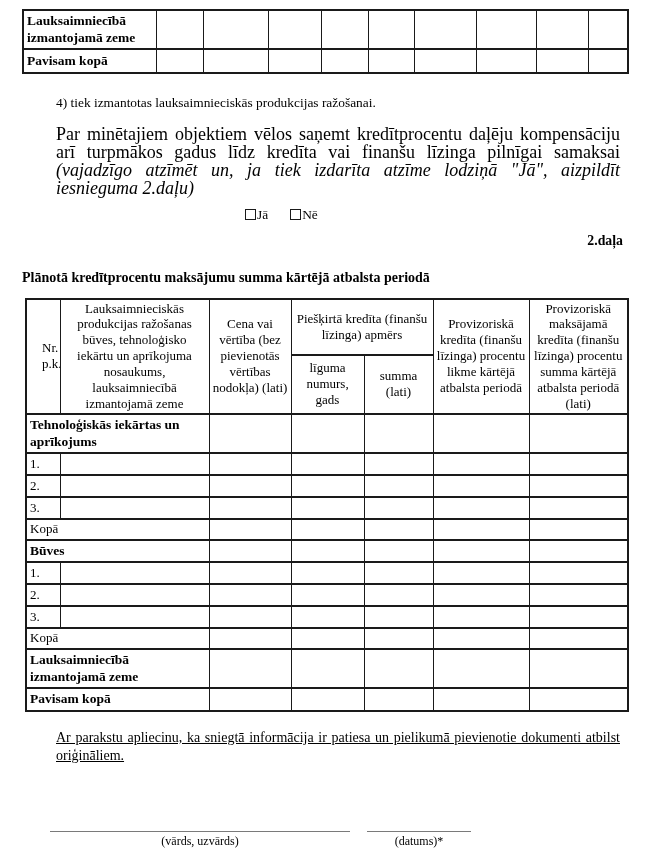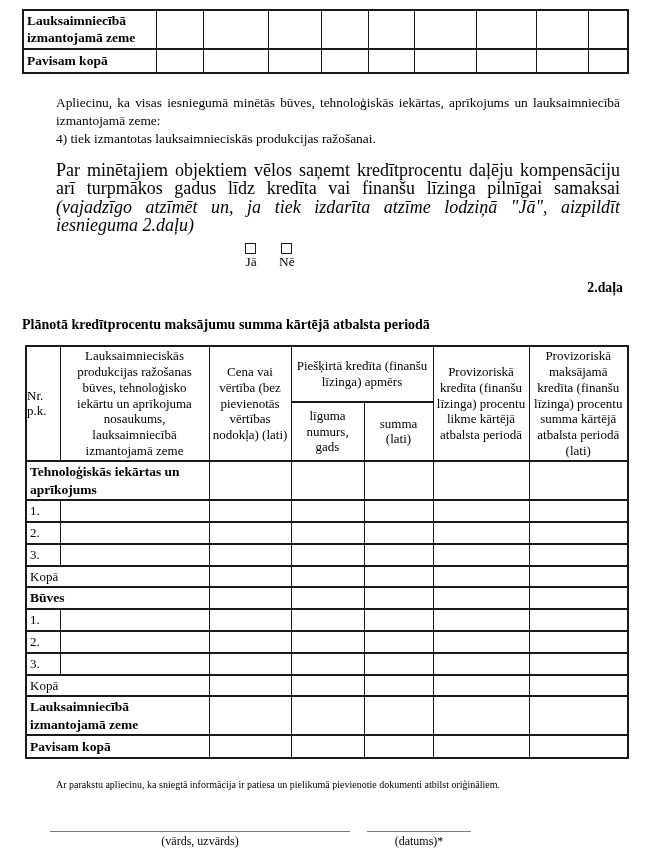--- a/index.html
+++ b/index.html
@@ -33,21 +33,21 @@
   }
   .request-block { margin: 13px 25px 0 56px; }
   .request-block p { font-size: 18px; line-height: 18.2px; text-align: justify; }
   .note-italic { font-style: italic; }
 
   
   .checkbox-row {
     margin: 9px 0 0 245px; display: flex; gap: 22px;
     font-size: 13.4px; align-items: center;
   }
-  .cb-group { display: inline-flex; align-items: center; cursor: default; flex-direction: column; }
+  .cb-group { display: inline-flex; align-items: center; cursor: default; }
   .cb-box {
     display: inline-block; width: 11px; height: 11px;
     border: 1px solid #1a1a1a; background: #fff; margin-right: 1px;
   }
 
   .part-label {
     margin: 10px 22px 14px 0; text-align: right;
     font-weight: bold; font-size: 13.8px;
   }
 
@@ -61,34 +61,34 @@
     margin: 12px 0 0 25px; width: 602px;
     border: 2px solid #1a1a1a;
   }
   .main-table td {
     border: 1px solid #1a1a1a;
     border-top-width: 2px; border-bottom-width: 2px;
     padding: 1px 3px; vertical-align: middle;
     font-size: 13px; line-height: 1.22; overflow: hidden;
   }
   .main-table thead td { text-align: center; }
-  .main-table thead td.h-nr { text-align: left; padding-left: 0; margin-left: 20px; }
+  .main-table thead td.h-nr { text-align: left; padding-left: 15px; margin-left: 20px; }
   .main-table thead tr.h1 { height: 54px; }
   .main-table thead tr.h2 { height: 57px; }
   .main-table td.cell-lbl { text-align: left; }
   .main-table .bold { font-weight: bold; font-size: 13.5px; line-height: 1.3; }
   .main-table tr.r-sec2 { height: 36px; }
   .main-table tr.r-item { height: 22px; }
   .main-table tr.r-total { height: 21px; }
   .main-table tr.r-sec { height: 22px; }
   .main-table tr.r-grand { height: 23px; }
 
   
   .footer-statement { margin: 17px 25px 0 56px; }
-  .footer-statement p { font-size: 10px; line-height: 18.2px; text-align: justify; }
+  .footer-statement p { font-size: 14px; line-height: 18.2px; text-align: justify; text-decoration: underline; }
 
   .sig-row {
     position: absolute; left: 50px; top: 822px;
     display: flex; align-items: flex-start;
   }
   .sig-block { text-align: center; font-size: 12px; }
   .sig-line { border-top: 1.5px solid #7a7a7a; height: 0; margin-bottom: 2px; }
   .sig-1 { width: 300px; margin-right: 17px; }
   .sig-2 { width: 131px; margin-right: 15px; }
   .sig-3 { width: 104px; }
@@ -133,21 +133,20 @@
         <td></td>
           <td></td>
         <td></td>
           <td></td>
         <td></td>
       </tr>
     </tbody>
   </table>
 
   <div class="text-block">
-    <p>Apliecinu, ka visas iesniegumā minētās būves, tehnoloģiskās iekārtas, aprīkojums un lauksaimniecībā izmantojamā zeme:</p>
     <p>4) tiek izmantotas lauksaimnieciskās produkcijas ražošanai.</p>
   </div>
 
   <div class="request-block">
     <p><span>Par minētajiem objektiem vēlos saņemt kredītprocentu daļēju kompensāciju arī turpmākos gadus līdz kredīta vai finanšu līzinga pilnīgai samaksai </span><span class="note-italic">(vajadzīgo atzīmēt un, ja tiek izdarīta atzīme lodziņā "Jā", aizpildīt iesnieguma 2.daļu)</span></p>
   </div>
 
   <div class="checkbox-row">
     <span class="cb-group">
       <span class="cb-box"></span>

